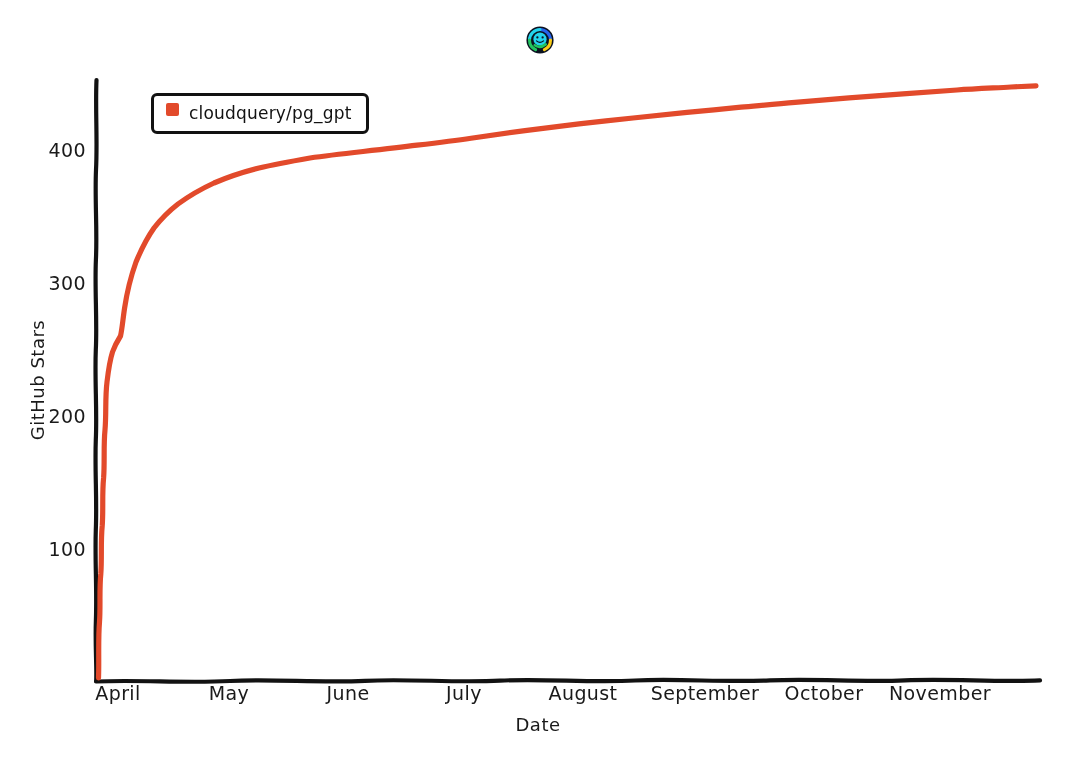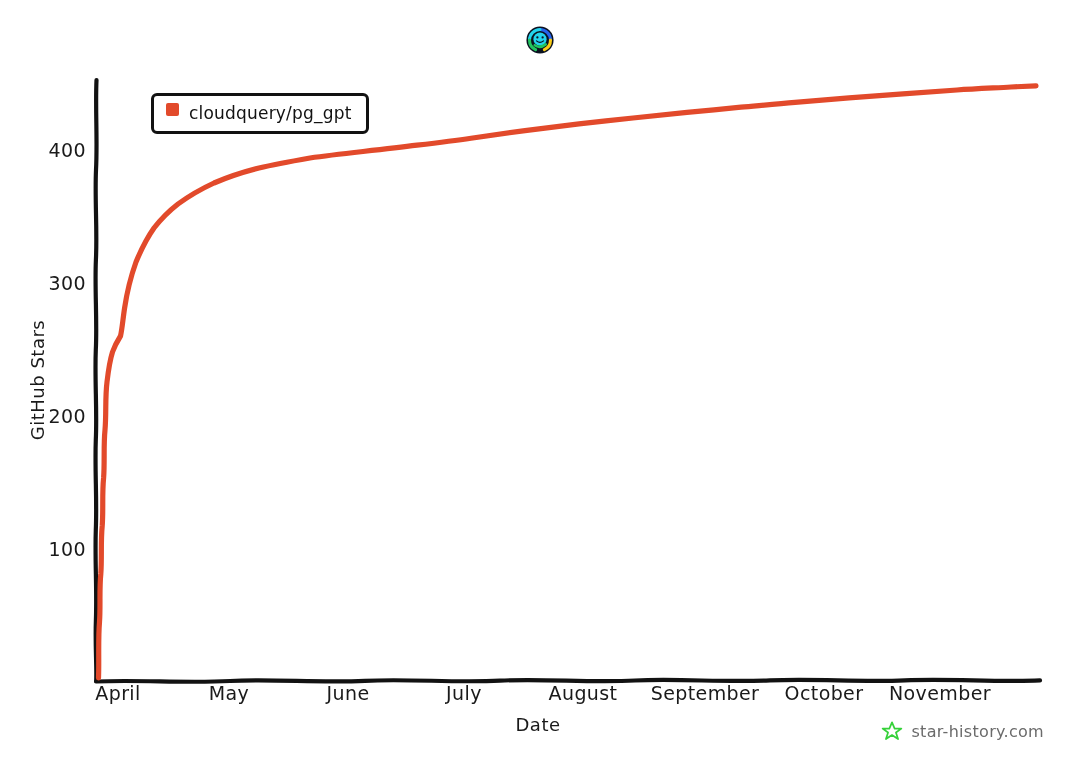--- a/index.html
+++ b/index.html
@@ -211,20 +211,14 @@
     <text class="tick-label xtick-label" x="940" y="700">November</text>
 
     <text class="axis-title" x="538" y="731">Date</text>
   </svg>
 
   <div id="legend-box">
     <span id="legend-swatch" style="background:#e24a2b;"></span>
     <span id="legend-label">cloudquery/pg_gpt</span>
   </div>
 
-  <div id="watermark">
-    <svg id="watermark-star" viewBox="0 0 24 24" aria-hidden="true">
-      <path d="M12 2.6 L14.9 9.4 L22.2 9.4 L16.3 13.7 L18.6 20.8 L12 16.4 L5.4 20.8 L7.7 13.7 L1.8 9.4 L9.1 9.4 Z" fill="none" stroke="#36d13a" stroke-width="1.9" stroke-linejoin="round" stroke-linecap="round"></path>
-    </svg>
-    <span id="watermark-text">star-history.com</span>
-  </div>
 
 </div>
 
 </body></html>

